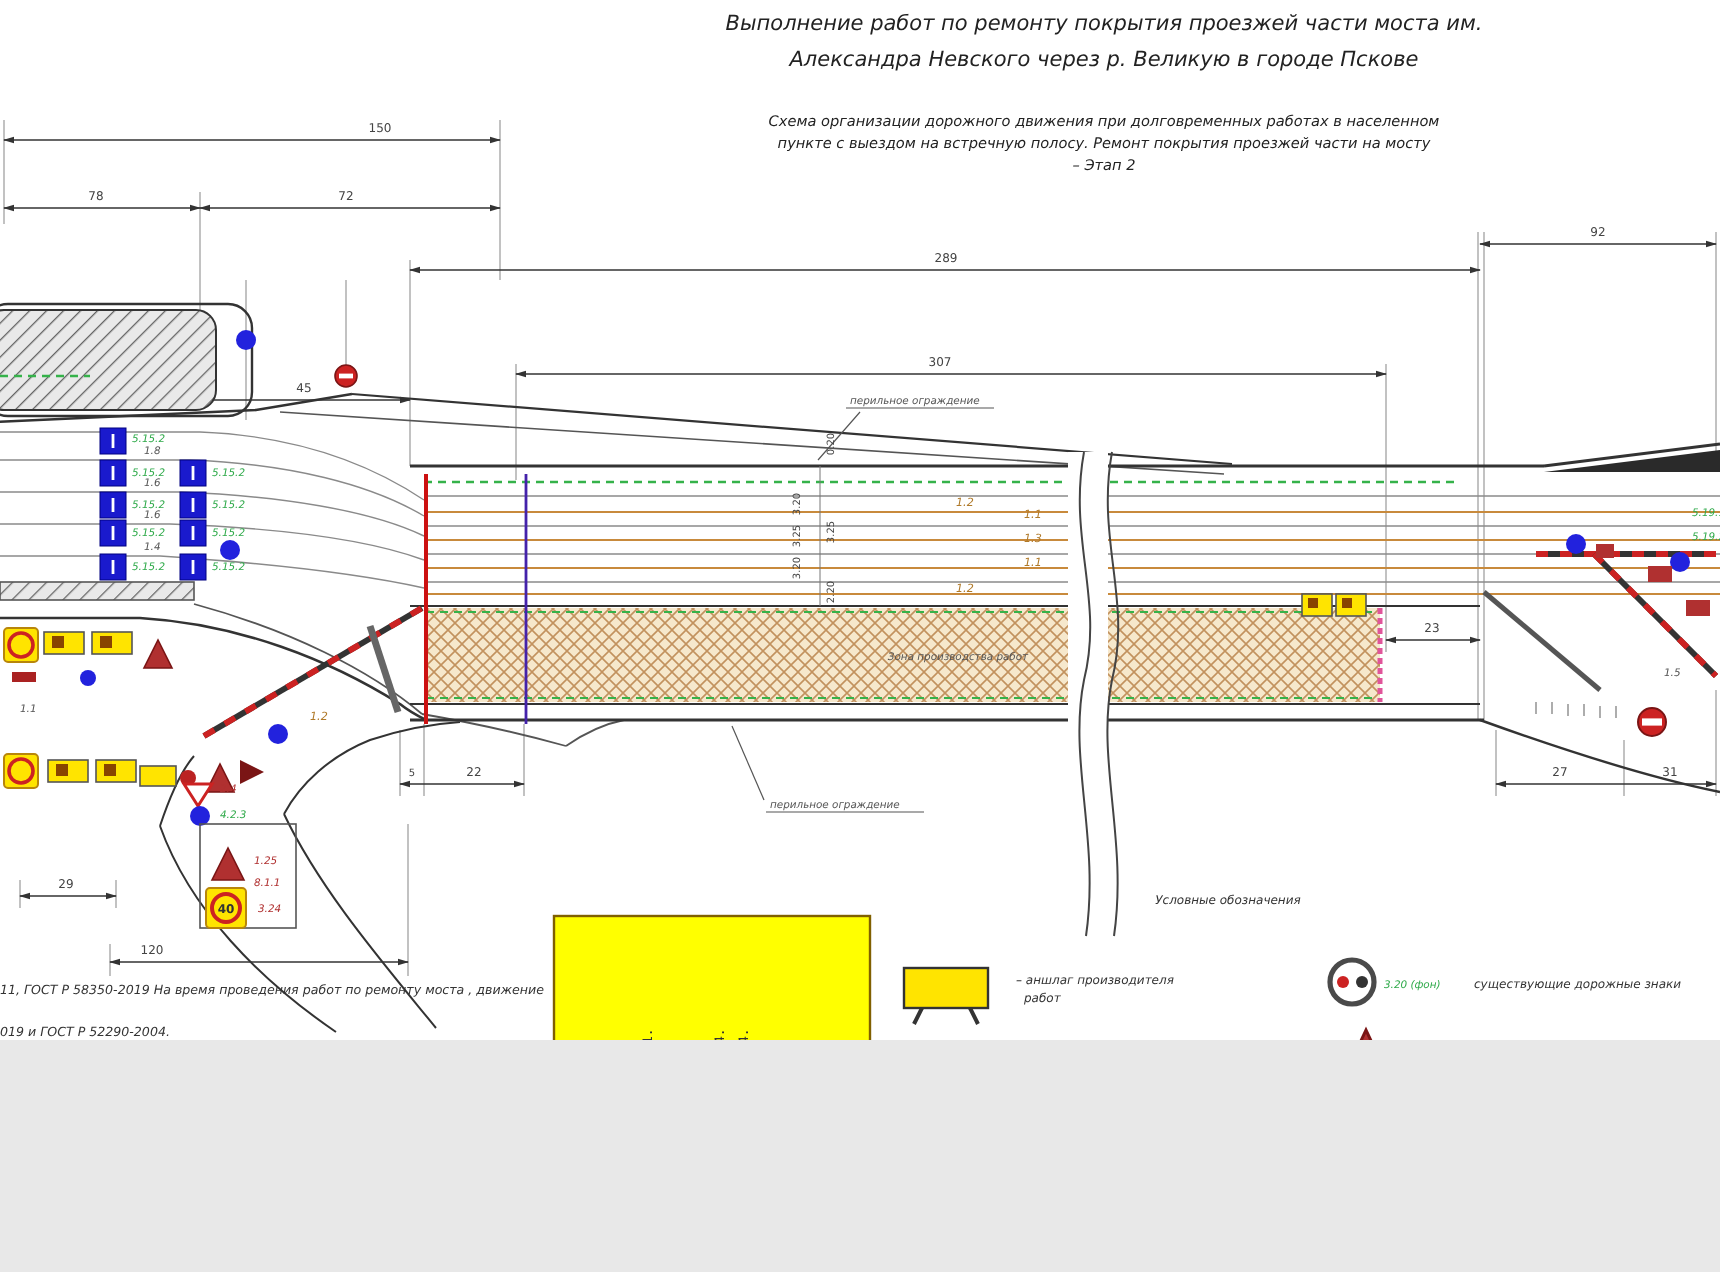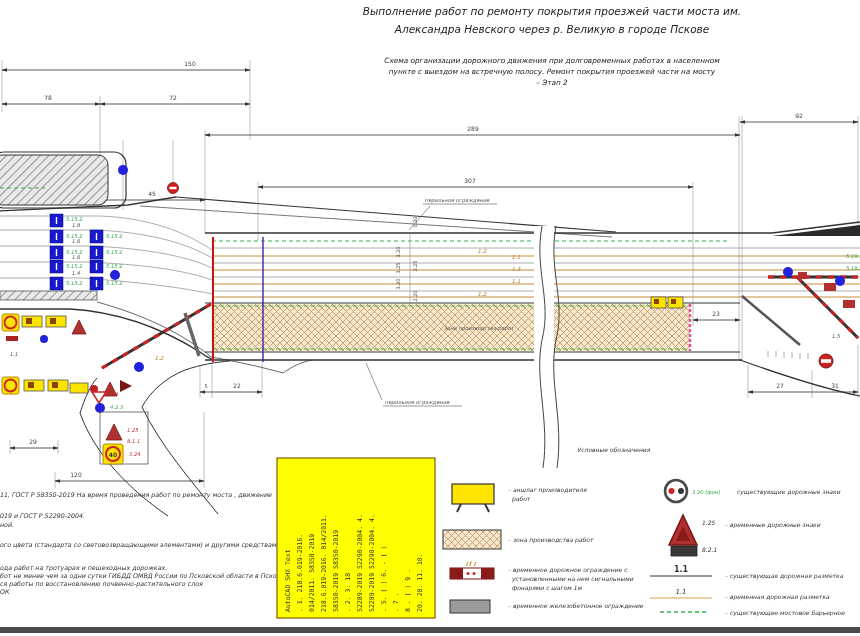--- a/index.html
+++ b/index.html
@@ -1,16 +1,16 @@
 <!DOCTYPE html>
 <html><head>
 <meta charset="utf-8">
 <style>
   html,body{margin:0;padding:0;background:#e8e8e8;}
-  #page{position:relative;width:860px;height:636px;background:#ffffff;overflow:hidden;
+  #page{position:relative;width:860px;height:520px;background:#ffffff;overflow:hidden;
         font-family:"DejaVu Sans",sans-serif;}
   svg{position:absolute;left:0;top:0;}
   text{font-family:"DejaVu Sans",sans-serif;fill:#333;}
   .t-main{font-size:10.5px;font-style:italic;fill:#222;}
   .t-sub{font-size:7.3px;font-style:italic;fill:#222;}
   .dim{font-size:6px;fill:#444;}
   .dimsm{font-size:5px;fill:#444;}
   .lane{font-size:5.6px;fill:#b07a2a;font-style:italic;}
   .grn{font-size:5.2px;fill:#2faa4a;font-style:italic;}
   .red{font-size:5.2px;fill:#b03030;font-style:italic;}

